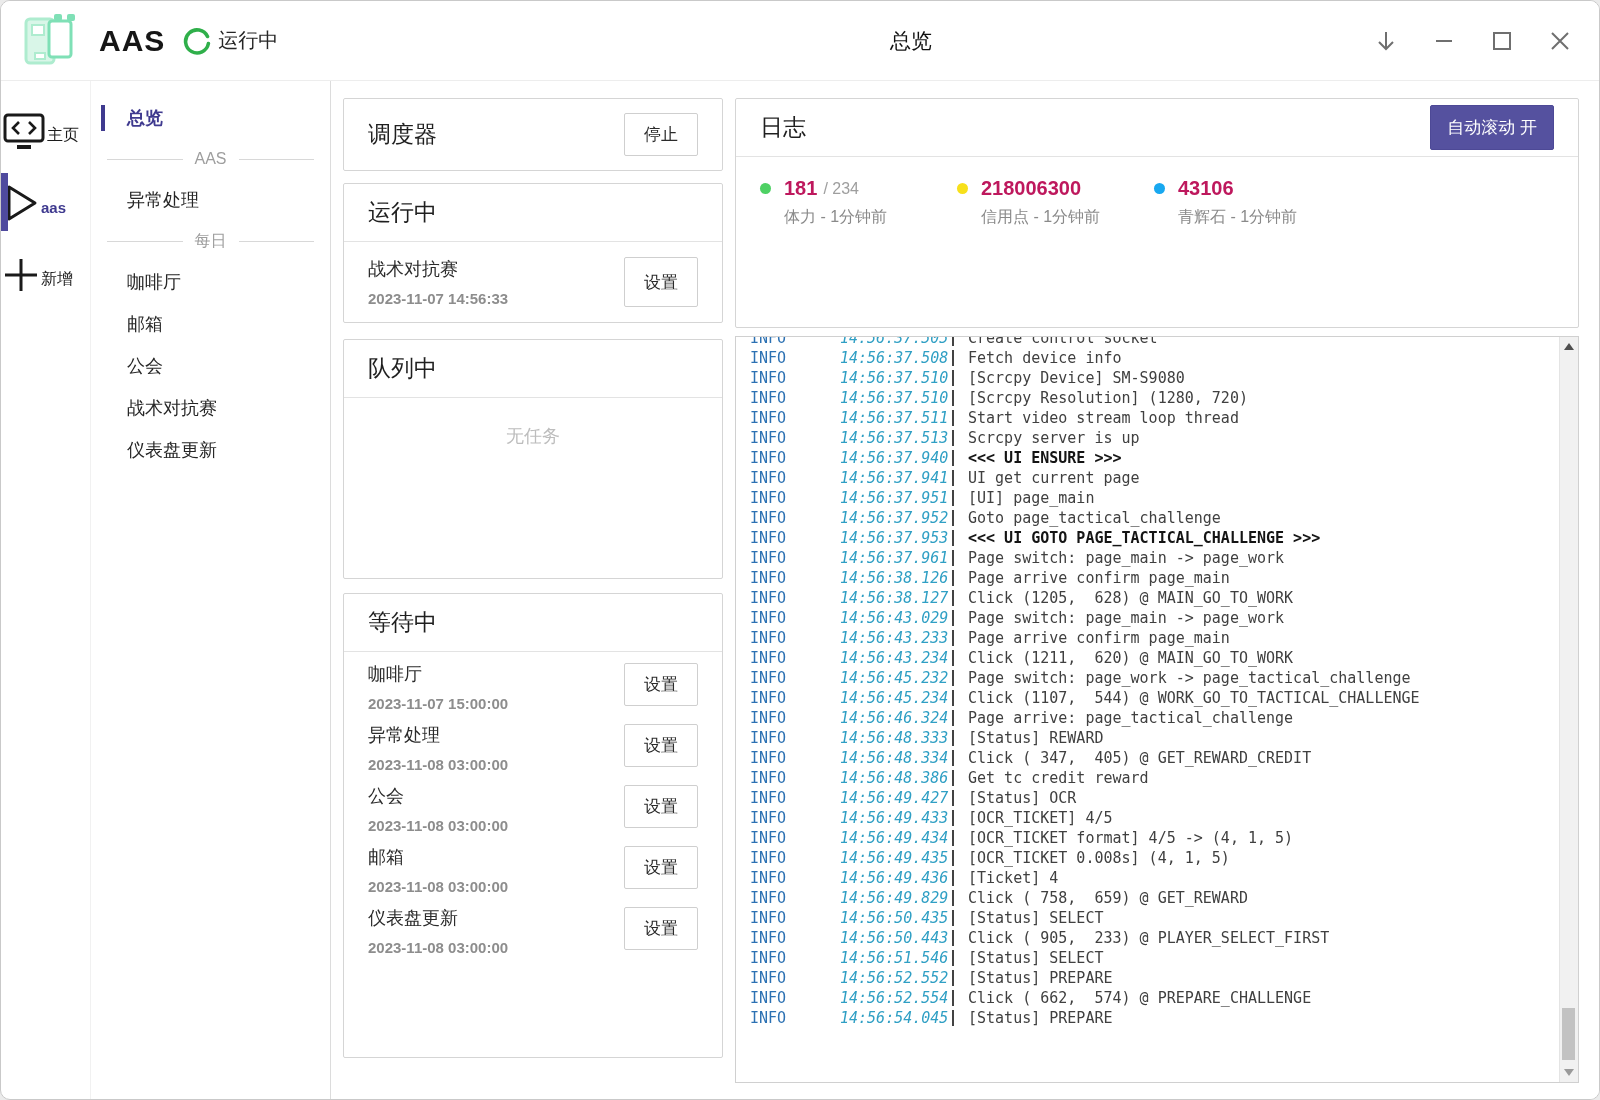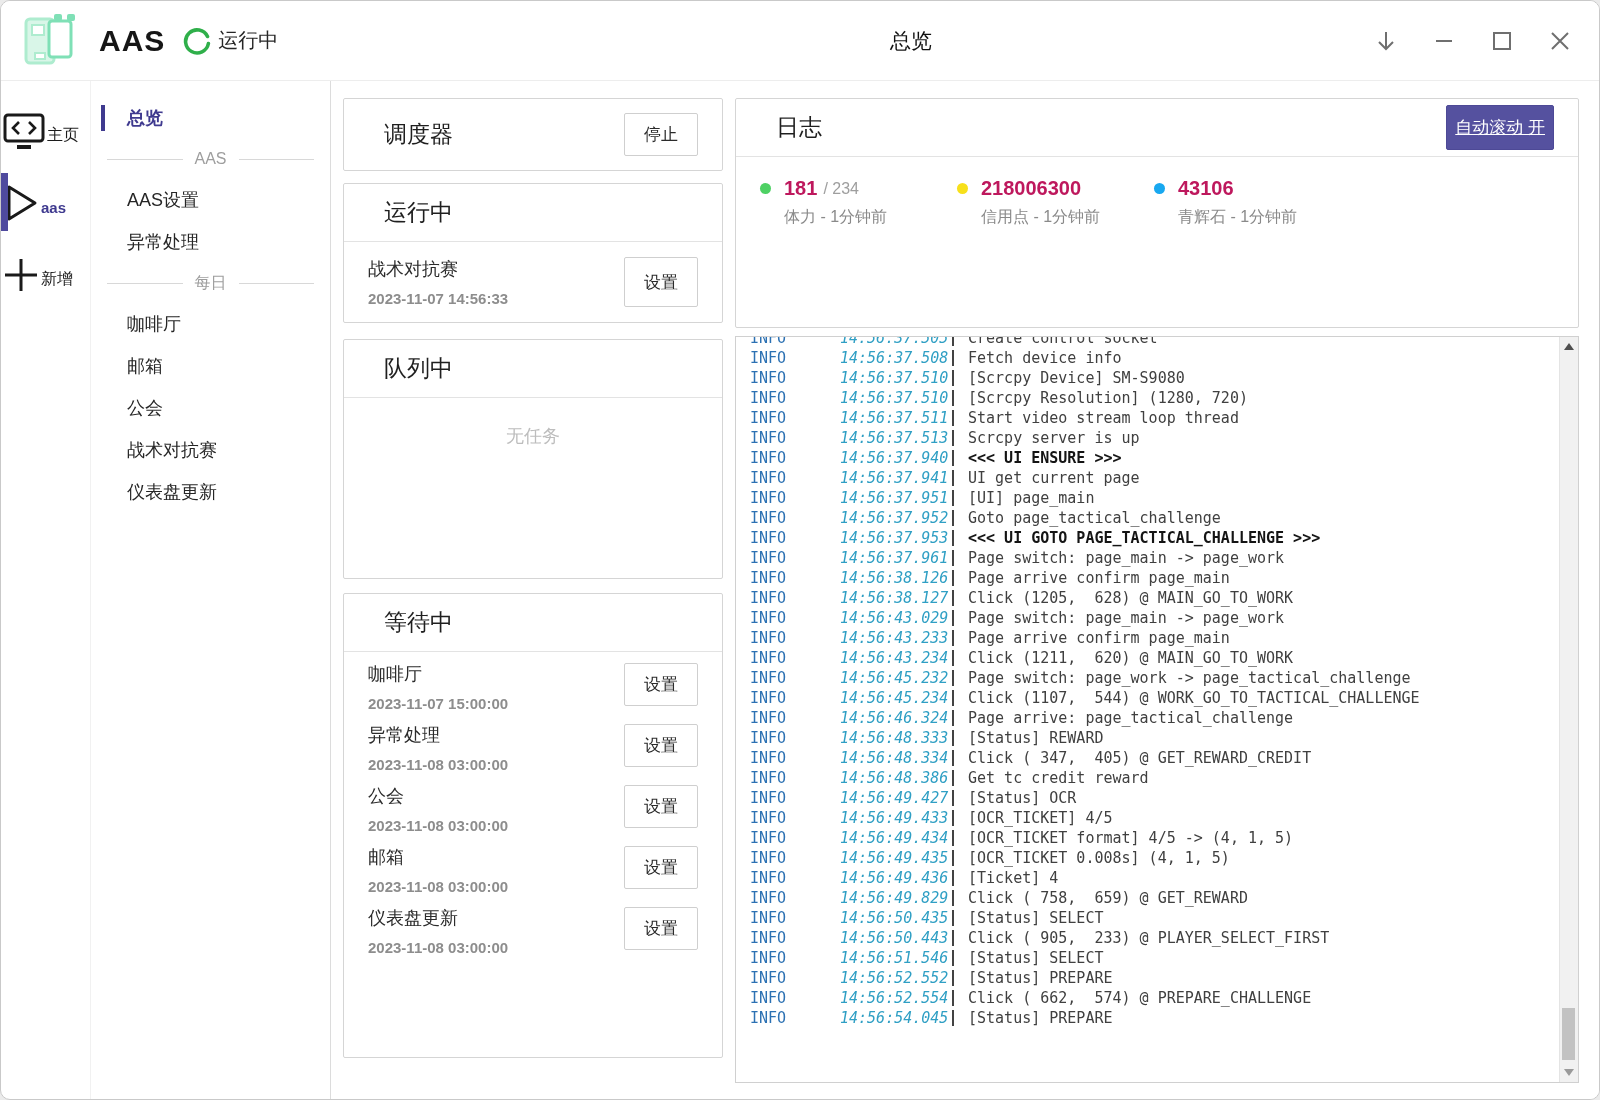--- a/index.html
+++ b/index.html
@@ -38,21 +38,21 @@
   .menu-row .m-line { display:none; }
   .menu-row .m-label { font-size:18px; color:#262626; padding-left:36px; }
   .menu-row.active .m-label { color:#3f3a8f; font-weight:bold; }
   .menu-row.divider { padding:0 16px; height:40px; }
   .menu-row.divider .m-line { display:block; flex:1; height:1px; background:#d8d8d8; }
   .menu-row.divider .m-label { font-size:16px; color:#9e9e9e; padding:0 12px; }
   
   .main { flex:1; padding:17px 20px 16px 12px; display:flex; gap:12px; min-width:0; background:#fff; }
   .card { border:1px solid #d5d5d5; border-radius:2px; background:#fff; }
   .card-header { display:flex; align-items:center; justify-content:space-between; padding:0 24px; }
-  .card-title { font-size:23px; color:#1f1f1f;margin-left:16px; }
+  .card-title { font-size:23px; color:#1f1f1f; }
   .hdivider { height:1px; background:#e3e3e3; }
   .btn-outline {
     background:#fff; border:1px solid #cfcfcf; border-radius:2px; color:#2b2b2b;
     font-size:17px; padding:9px 19px; font-family:inherit; cursor:pointer;
   }
   
   .col-left { width:380px; flex:0 0 380px; display:flex; flex-direction:column; }
   .card-scheduler { height:73px; margin-bottom:12px; }
   .card-scheduler .card-header { height:71px; }
   .card-running { height:140px; margin-bottom:16px; }
@@ -64,21 +64,21 @@
   .queue-empty { text-align:center; padding-top:26px; font-size:18px; color:#bdbdbd; }
   .card-waiting { height:465px; }
   .wait-list { padding:10px 24px 0; }
   .wait-item { display:flex; justify-content:space-between; align-items:flex-start; height:61px; }
   .wait-item .btn-outline { margin-top:1px; }
   
   .col-right { flex:1; display:flex; flex-direction:column; min-width:0; }
   .card-log { height:230px; flex:0 0 230px; }
   .btn-primary {
     background:#55519f; border:1px solid #4d4996; border-radius:2px; color:#fff;
-    font-size:17px; padding:10px 8px; font-family:inherit; cursor:pointer;text-decoration:underline;
+    font-size:17px; padding:10px 16px; font-family:inherit; cursor:pointer;
   }
   .stats-row { display:flex; padding:20px 24px 0; }
   .stat { width:197px; }
   .stat-top { display:flex; align-items:center; }
   .stat-dot { width:11px; height:11px; border-radius:50%; flex:0 0 auto; }
   .stat-value { font-size:20px; font-weight:bold; color:#be185d; margin-left:13px; }
   .stat-suffix { font-size:16px; color:#9e9e9e; margin-left:6px; }
   .stat-label { font-size:16px; color:#8a8a8a; margin:7px 0 0 24px; }
   
   .log-panel { margin-top:8px; flex:1; border:1px solid #d0d0d0; background:#fff; position:relative; overflow:hidden; }
@@ -175,25 +175,20 @@
 
         </div>
 
         <div class="menu-row divider">
 
           <span class="m-line"></span>
           <span class="m-label">AAS</span>
           <span class="m-line"></span>
         </div>
 
-        <div class="menu-row">
-
-          <span class="m-label">AAS设置</span>
-
-        </div>
 
         <div class="menu-row">
 
           <span class="m-label">异常处理</span>
 
         </div>
 
         <div class="menu-row divider">
 
           <span class="m-line"></span>

